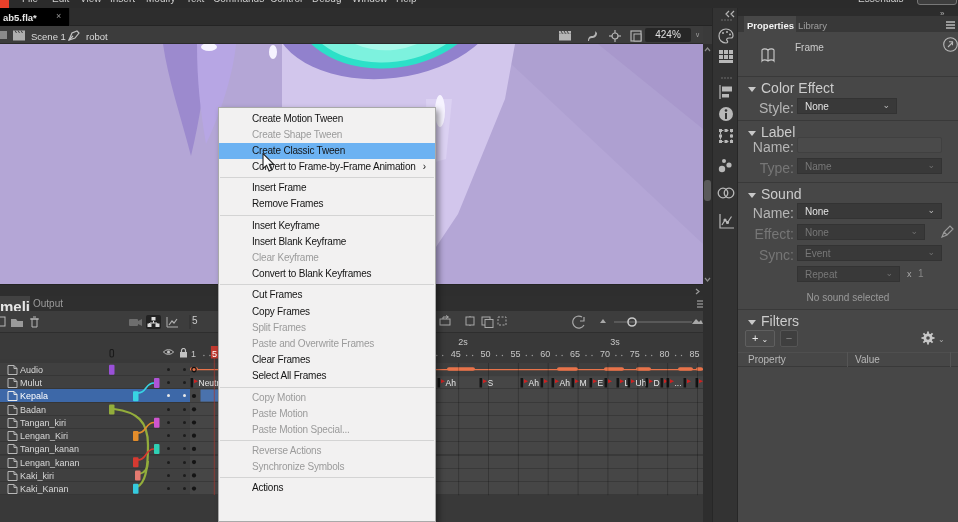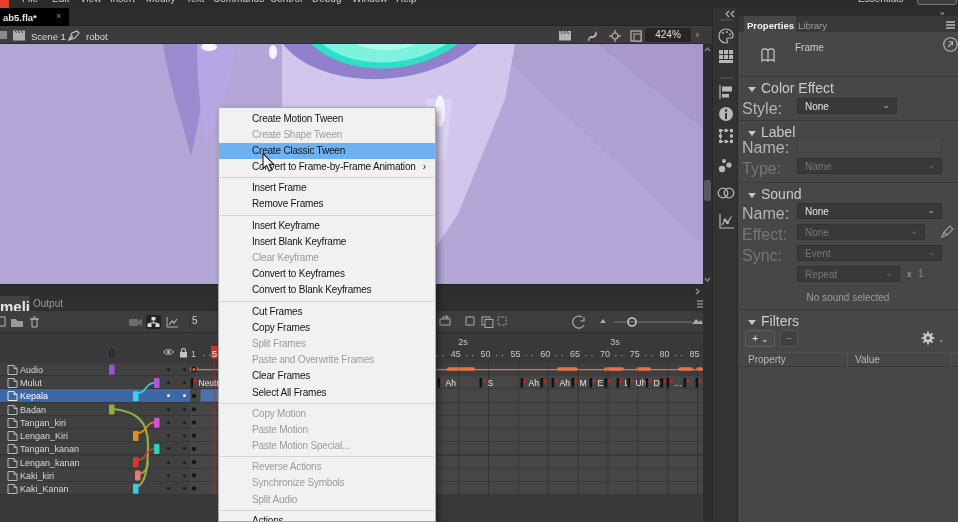--- a/index.html
+++ b/index.html
@@ -37,21 +37,21 @@
 .lrow.sel .dot{background:#e8e8e8}
 #parentcol{position:absolute;left:105px;top:37px;width:58px;height:189px}
 #frames{position:absolute;left:190px;top:37px;width:513px;height:189px;background:#393939;overflow:hidden}
 .frow{position:absolute;left:0;width:513px;height:13.2px;background:#464646;border-bottom:1px solid #393939}
 #tlvsb{left:703px;top:296px;width:9px;height:226px;background:#2e2e2e}
 
 #dock{left:712px;top:8px;width:26px;height:514px;background:#333333;border-left:1px solid #272727;border-right:1px solid #272727}
 
 #props{left:738px;top:8px;width:220px;height:514px;background:#474747}
 .shead{position:absolute;left:10px;color:#cccccc;font-size:14px}
-.slabel{position:absolute;color:#b5b5b5;font-size:16px;text-align:left;width:52px}
+.slabel{position:absolute;color:#b5b5b5;font-size:14px;text-align:right;width:52px}
 .slabel.dis{color:#767676}
 .dd{position:absolute;height:16px;background:#393939;border:1px solid #333;border-radius:0;color:#e4e4e4;font-size:10px;padding:2px 0 0 7px}
 .dd.dis{color:#787878}
 .dd .car{position:absolute;right:6px;top:1px;color:#bbb;font-size:9px}
 .dd.dis .car{color:#6f6f6f}
 .hr{position:absolute;left:0;width:220px;height:1px;background:#393939}
 .tri{display:inline-block;width:0;height:0;border-left:4px solid transparent;border-right:4px solid transparent;border-top:5px solid #c8c8c8;margin-right:5px;vertical-align:1px}
 
 #ctx{left:218px;top:107px;width:218px;height:415px;background:#f2f1f1;border:1px solid #a9a9a9;box-shadow:3px 3px 6px rgba(0,0,0,.4);padding-top:2.5px;overflow:hidden}
 .mi{height:16.2px;font-size:10px;letter-spacing:-0.2px;color:#141414;padding-left:33px;line-height:16.5px;white-space:nowrap;position:relative}
@@ -678,37 +678,35 @@
   <div class="mi dis">Create Shape Tween</div>
   <div class="mi hl">Create Classic Tween</div>
   <div class="mi">Convert to Frame-by-Frame Animation<span class="arr">›</span></div>
   <div class="msep"></div>
   <div class="mi">Insert Frame</div>
   <div class="mi">Remove Frames</div>
   <div class="msep"></div>
   <div class="mi">Insert Keyframe</div>
   <div class="mi">Insert Blank Keyframe</div>
   <div class="mi dis">Clear Keyframe</div>
-  <div class="mi">Convert to Keyframes</div>
   <div class="mi">Convert to Blank Keyframes</div>
   <div class="msep"></div>
   <div class="mi">Cut Frames</div>
   <div class="mi">Copy Frames</div>
   <div class="mi dis">Split Frames</div>
   <div class="mi dis">Paste and Overwrite Frames</div>
   <div class="mi">Clear Frames</div>
   <div class="mi">Select All Frames</div>
   <div class="msep"></div>
   <div class="mi dis">Copy Motion</div>
   <div class="mi dis">Paste Motion</div>
   <div class="mi dis">Paste Motion Special...</div>
   <div class="msep"></div>
   <div class="mi dis">Reverse Actions</div>
   <div class="mi dis">Synchronize Symbols</div>
-  <div class="mi dis">Split Audio</div>
   <div class="msep"></div>
   <div class="mi">Actions</div>
 </div>
 
 <svg class="abs" id="cursor" style="left:262px;top:153px" width="14" height="20" viewBox="0 0 14 20">
   <path d="M1,0.5 L1,15.5 L4.6,12.4 L7.1,18 L9.7,16.9 L7.2,11.4 L11.8,11.4 Z" fill="#fdfdfd" stroke="#222" stroke-width="1.1"></path>
 </svg>
 
 </div>
 </body></html>

